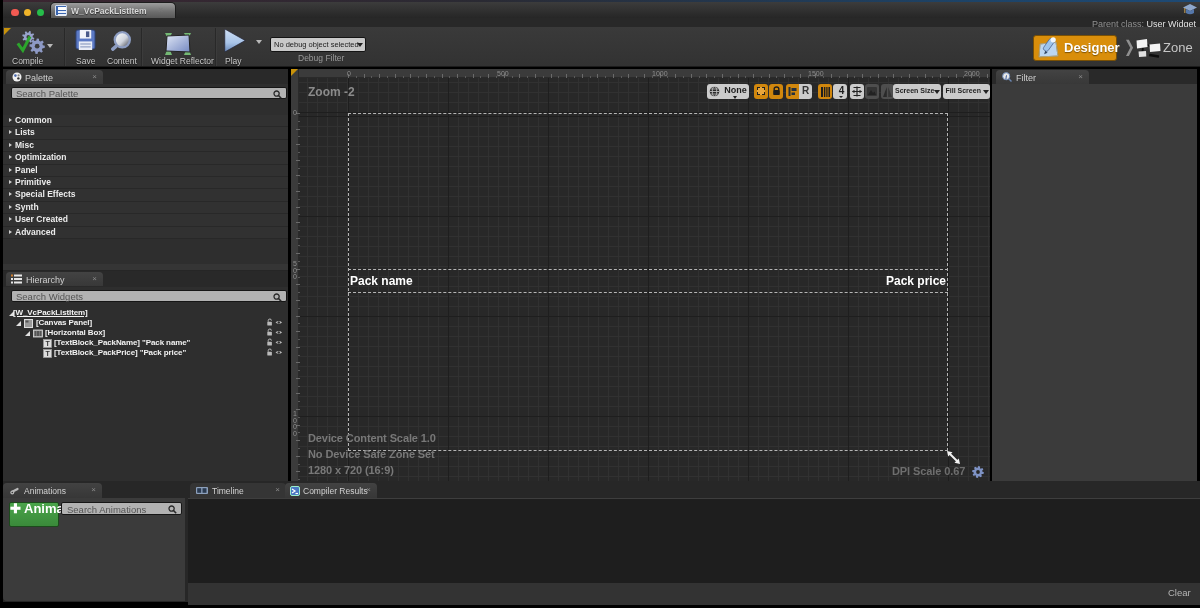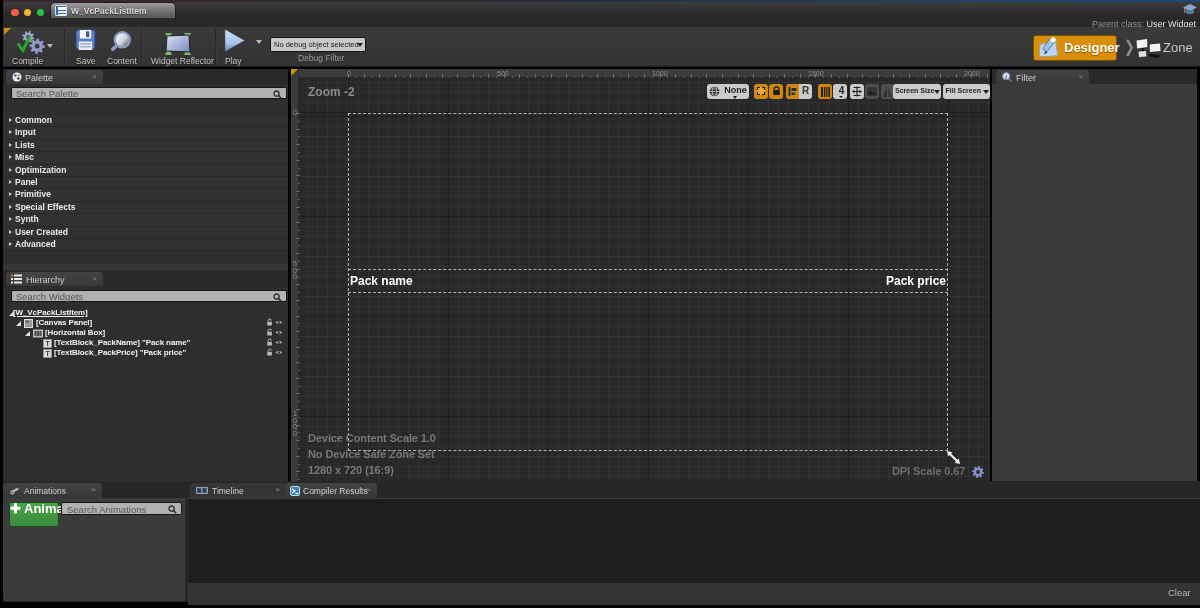--- a/index.html
+++ b/index.html
@@ -195,21 +195,20 @@
     <span class="ptabx">×</span>
   </div>
   <div class="searchbox" style="left:8px; top:18px; width:276px; height:12px; padding:1px 0 0 4px;">Search Palette
     <svg style="position:absolute; right:4px; top:1.5px;" width="9" height="9" viewBox="0 0 9 9">
       <circle cx="3.6" cy="3.6" r="2.6" fill="none" stroke="#2a2a2a" stroke-width="1.3"></circle>
       <line x1="5.6" y1="5.6" x2="8.2" y2="8.2" stroke="#2a2a2a" stroke-width="1.5"></line>
     </svg>
   </div>
   <div class="abs" id="palrows" style="left:0; top:46px; width:285px;">
     <div class="prow"><span class="tri"></span>Common</div>
-    <div class="prow"><span class="tri"></span>Input</div>
     <div class="prow"><span class="tri"></span>Lists</div>
     <div class="prow"><span class="tri"></span>Misc</div>
     <div class="prow"><span class="tri"></span>Optimization</div>
     <div class="prow"><span class="tri"></span>Panel</div>
     <div class="prow"><span class="tri"></span>Primitive</div>
     <div class="prow"><span class="tri"></span>Special Effects</div>
     <div class="prow"><span class="tri"></span>Synth</div>
     <div class="prow"><span class="tri"></span>User Created</div>
     <div class="prow"><span class="tri"></span>Advanced</div>
   </div>

